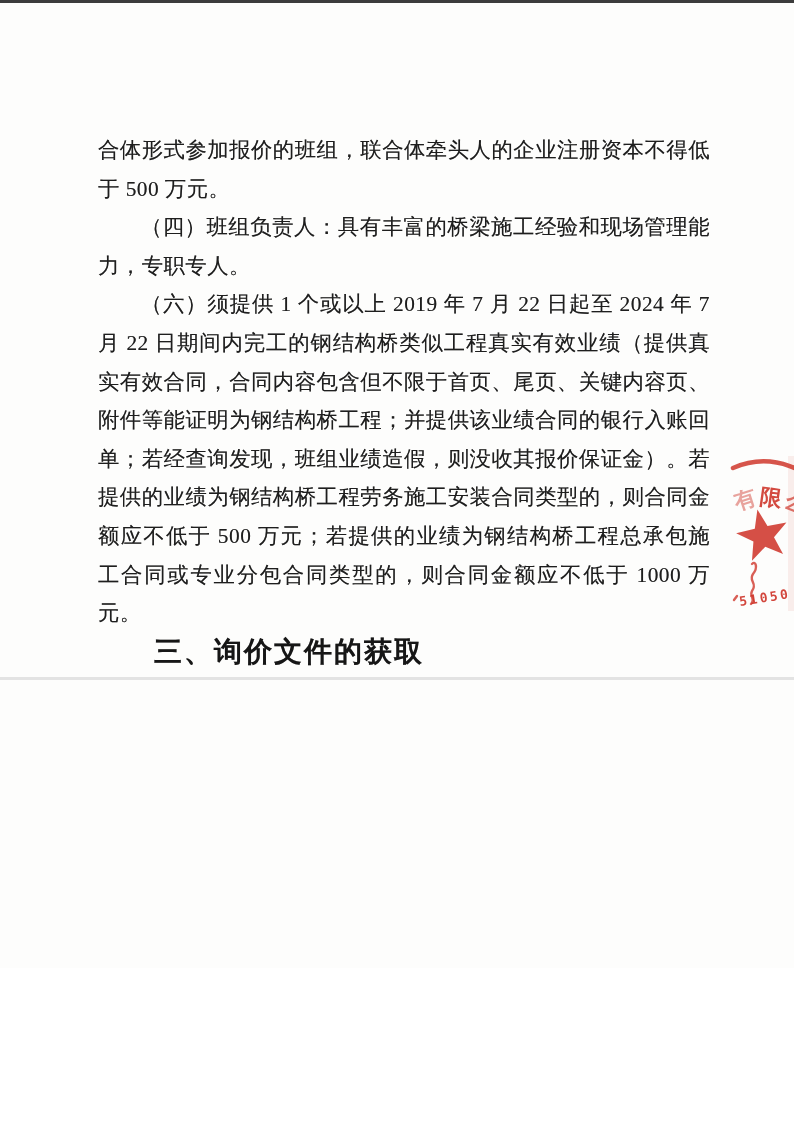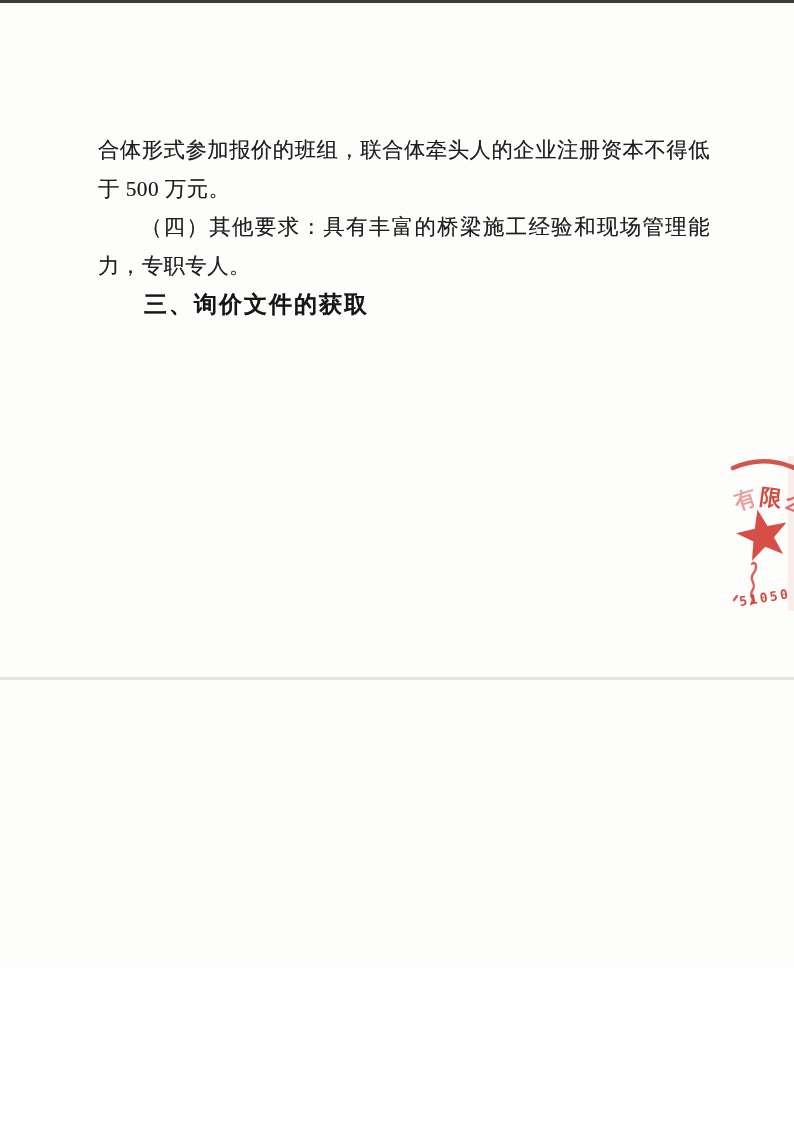--- a/index.html
+++ b/index.html
@@ -33,21 +33,21 @@
     line-height: 38.6px;
     letter-spacing: 0.45px;
     text-align: justify;
     text-shadow: 0 0 0.5px rgba(45,45,45,0.55);
   }
   .para { margin: 0; }
   .para.indent { text-indent: 2em; }
   .para.heading {
     font-family: "Liberation Sans", sans-serif;
     font-weight: bold;
-    font-size: 23px;
+    font-size: 28px;
     letter-spacing: 2px;
     color: #161616;
   }
   .footer {
     position: absolute;
     top: 1016px;
     left: 0;
     width: 100%;
     text-align: center;
     font-size: 14.5px;
@@ -101,21 +101,22 @@
 </style>
 </head>
 <body>
 
 <div class="page">
 
   <div class="scan-edge-top"></div>
 
   <div class="content">
       <p class="para">合体形式参加报价的班组，联合体牵头人的企业注册资本不得低于 500 万元。</p>
-      <p class="para indent">（四）其他要求：具有丰富的桥梁施工经验和现场管理能力，专职专人。</p>
+      <p class="para indent">（四）班组负责人：具有丰富的桥梁施工经验和现场管理能力，专职专人。</p>
+      <p class="para indent">（六）须提供 1 个或以上 2019 年 7 月 22 日起至 2024 年 7 月 22 日期间内完工的钢结构桥类似工程真实有效业绩（提供真实有效合同，合同内容包含但不限于首页、尾页、关键内容页、附件等能证明为钢结构桥工程；并提供该业绩合同的银行入账回单；若经查询发现，班组业绩造假，则没收其报价保证金）。若提供的业绩为钢结构桥工程劳务施工安装合同类型的，则合同金额应不低于 500 万元；若提供的业绩为钢结构桥工程总承包施工合同或专业分包合同类型的，则合同金额应不低于 1000 万元。</p>
       <p class="para indent heading">三、询价文件的获取</p>
     </div>
 
   <div class="scan-streak"></div>
 
   <div class="stamp">
     <svg width="160" height="180" viewBox="0 0 160 180" style="color: rgb(207, 55, 44);">
       <rect class="seal-smear" x="88" y="8" width="10" height="155"></rect>
       <path class="seal-arc" d="M 33 20 A 76 76 0 0 1 131.9 55.9"></path>
       <text class="seal-char faded" x="45" y="59" transform="rotate(-18 45 51)">有</text>

